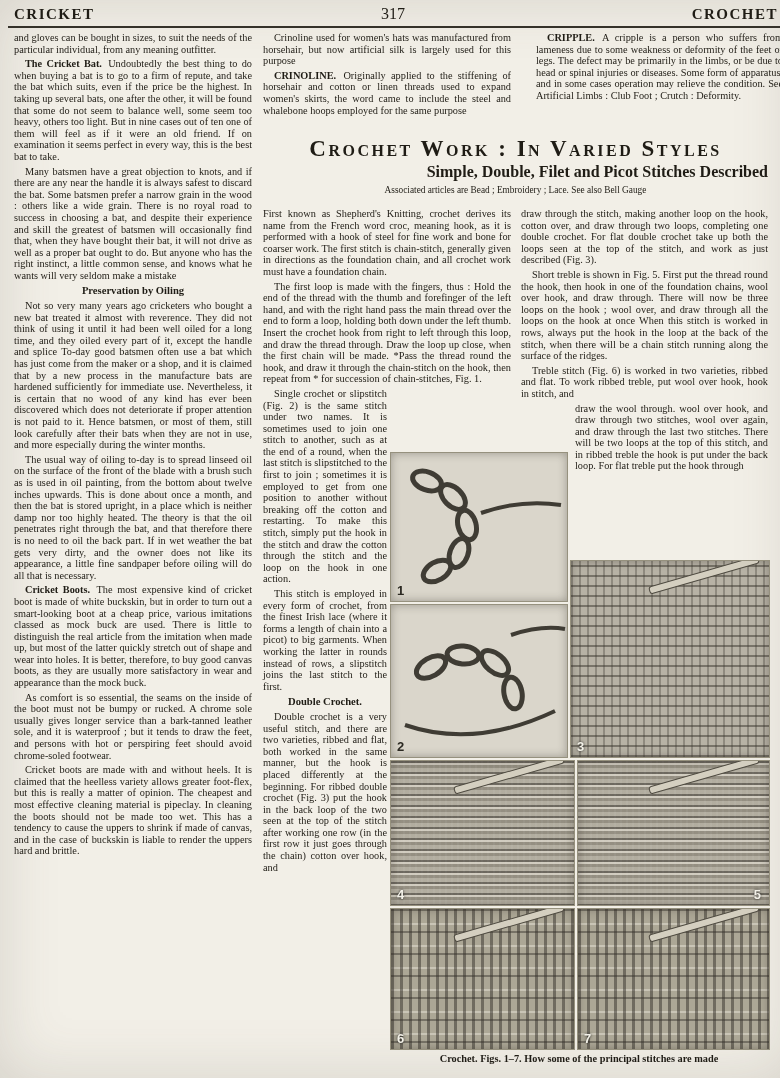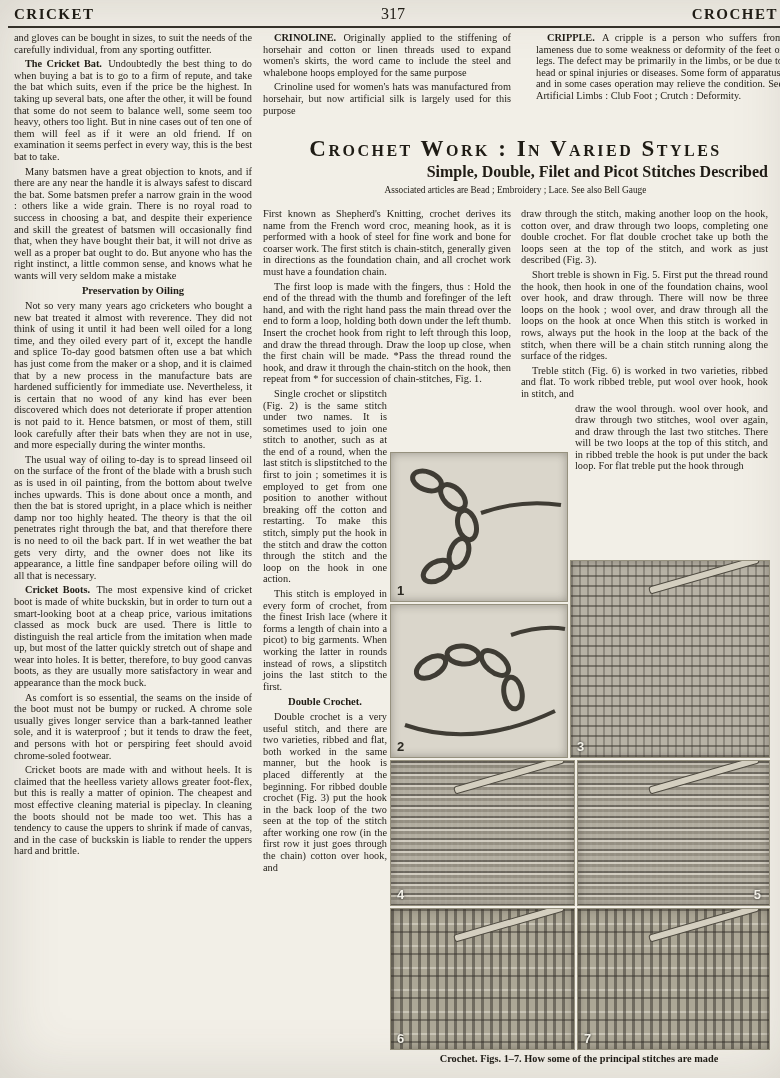--- a/index.html
+++ b/index.html
@@ -94,34 +94,34 @@
 <div class="page">
 
   <div class="running-head">
     <span>CRICKET</span>
     <span class="pagenum">317</span>
     <span>CROCHET</span>
   </div>
   <div class="head-rule"></div>
 
   <div class="col col-left">
-    <p class="noindent">and gloves can be bought in sizes, to suit the needs of the carefully individual, from any sporting outfitter.</p>
+    <p class="noindent">and gloves can be bought in sizes, to suit the needs of the particular individual, from any meaning outfitter.</p>
     <p><span class="lead">The Cricket Bat.</span> <span>Undoubtedly the best thing to do when buying a bat is to go to a firm of repute, and take the bat which suits, even if the price be the highest.  In taking up several bats, one after the other, it will be found that some do not seem to balance well, some seem too heavy, others too light.  But in nine cases out of ten one of them will feel as if it were an old friend.  If on examination it seems perfect in every way, this is the best bat to take.</span></p>
     <p>Many batsmen have a great objection to knots, and if there are any near the handle it is always safest to discard the bat.  Some batsmen prefer a narrow grain in the wood : others like a wide grain.  There is no royal road to success in choosing a bat, and despite their experience and skill the greatest of batsmen will occasionally find that, when they have bought their bat, it will not drive as well as a proper bat ought to do.  But anyone who has the right instinct, a little common sense, and knows what he wants will very seldom make a mistake</p>
     <p class="subhead">Preservation by Oiling</p>
     <p>Not so very many years ago cricketers who bought a new bat treated it almost with reverence.  They did not think of using it until it had been well oiled for a long time, and they oiled every part of it, except the handle and splice  To-day good batsmen often use a bat which has just come from the maker or a shop, and it is claimed that by a new process in the manufacture bats are hardened sufficiently for immediate use. Nevertheless, it is certain that no wood of any kind has ever been discovered which does not deteriorate if proper attention is not paid to it.  Hence batsmen, or most of them, still look carefully after their bats when they are not in use, and more especially during the winter months.</p>
     <p>The usual way of oiling to-day is to spread linseed oil on the surface of the front of the blade with a brush such as is used in oil painting, from the bottom about twelve inches upwards. This is done about once a month, and then the bat is stored upright, in a place which is neither damp nor too highly heated.  The theory is that the oil penetrates right through the bat, and that therefore there is no need to oil the back part.  If in wet weather the bat gets very dirty, and the owner does not like its appearance, a little fine sandpaper before oiling will do all that is necessary.</p>
     <p><span class="lead">Cricket Boots.</span> <span>The most expensive kind of cricket boot is made of white buckskin, but in order to turn out a smart-looking boot at a cheap price, various imitations classed as mock buck are used.  There is little to distinguish the real article from the imitation when made up, but most of the latter quickly stretch out of shape and wear into holes.  It is better, therefore, to buy good canvas boots, as they are usually more satisfactory in wear and appearance than the mock buck.</span></p>
     <p>As comfort is so essential, the seams on the inside of the boot must not be bumpy or rucked. A chrome sole usually gives longer service than a bark-tanned leather sole, and it is waterproof ;  but it tends to draw the feet, and persons with hot or perspiring feet should avoid chrome-soled footwear.</p>
     <p>Cricket boots are made with and without heels.  It is claimed that the heelless variety allows greater foot-flex, but this is really a matter of opinion.  The cheapest and most effective cleaning material is pipeclay.  In cleaning the boots should not be made too wet.  This has a tendency to cause the uppers to shrink if made of canvas, and in the case of buckskin is liable to render the uppers hard and brittle.</p>
   </div>
 
   <div class="col col-mid-top">
+    <p>Crinoline used for women's hats was manufactured from horsehair, but now artificial silk is largely used for this purpose</p>
     <p><span class="lead">CRINOLINE.</span> <span>Originally applied to the stiffening of horsehair and cotton or linen threads used to expand women's skirts, the word came to include the steel and whalebone hoops employed for the same purpose</span></p>
-    <p>Crinoline used for women's hats was manufactured from horsehair, but now artificial silk is largely used for this purpose</p>
   </div>
 
   <div class="col col-right-top">
     <p><span class="lead">CRIPPLE.</span> <span>A cripple is a person who suffers from lameness due to some weakness or deformity of the feet or legs.  The defect may be primarily in the limbs, or be due to head or spinal injuries or diseases.  Some form of apparatus, and in some cases operation may relieve the condition.  See Artificial Limbs :  Club Foot ;  Crutch :  Deformity.</span></p>
   </div>
 
   <div class="crochet-head">
     <div class="crochet-title">Crochet Work :  In Varied Styles</div>
     <div class="crochet-sub">Simple, Double, Filet and Picot Stitches Described</div>
     <div class="crochet-note">

